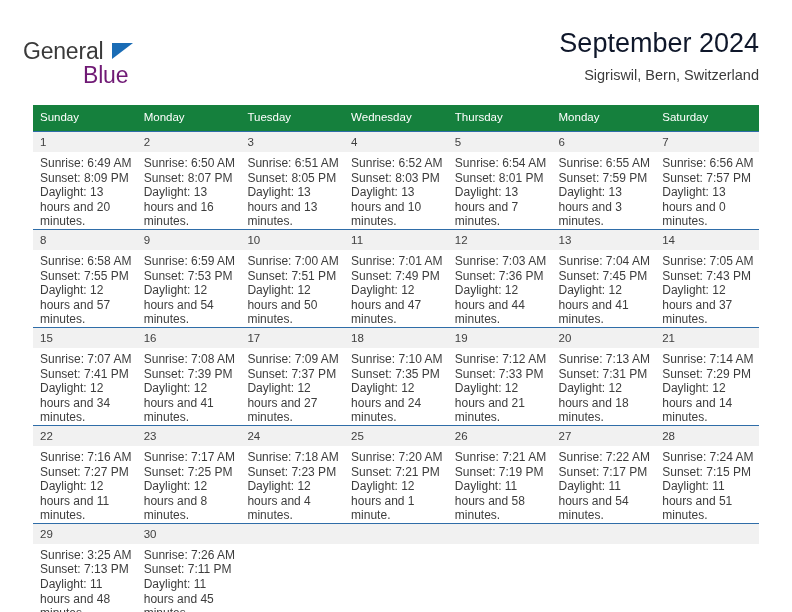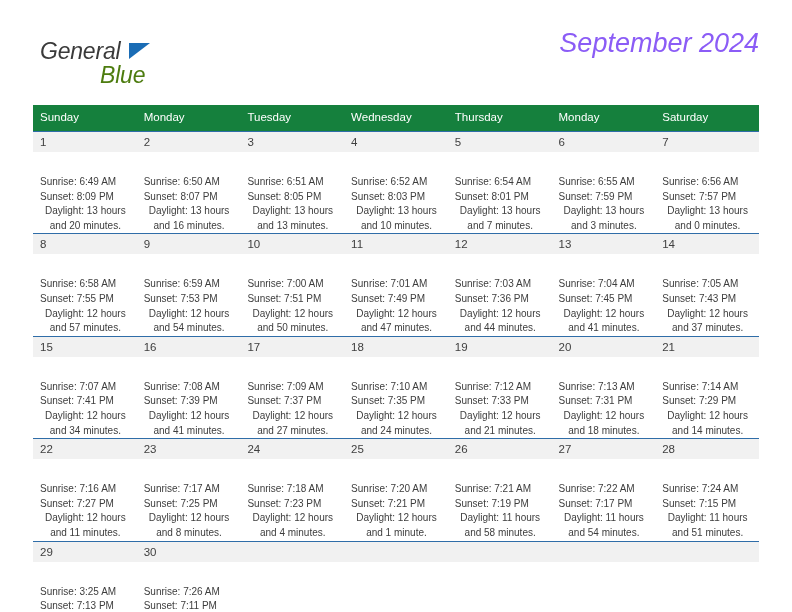--- a/index.html
+++ b/index.html
@@ -17,25 +17,24 @@
   .page {
     position: relative;
     width: 792px;
     height: 612px;
     box-sizing: border-box;
   }
 
   
   .header {
     position: absolute;
-    left: 40px;
+    left: 23px;
     top: 26px;
     right: 33px;
     height: 72px;
-    font-style: italic;
   }
   .logo {
     position: absolute;
     left: 0;
     top: 0;
     width: 200px;
     height: 60px;
   }
   .logo-general {
     position: absolute;
@@ -54,32 +53,32 @@
     height: 0;
     border-left: 21px solid #1a6cb5;
     border-bottom: 16px solid transparent;
   }
   .logo-blue {
     position: absolute;
     left: 60px;
     top: 36px;
     font-size: 23px;
     letter-spacing: -0.2px;
-    color: #4d7c0f;
+    color: #701a75;
     font-family: "Liberation Sans", sans-serif;
   }
   .title-block {
     position: absolute;
     right: 0;
     top: 0;
     text-align: right;
   }
   .cal-title {
     font-size: 27px;
-    color: #8b5cf6;
+    color: #0f172a;
     line-height: 34px;
     white-space: nowrap;
   }
   .cal-subtitle {
     font-size: 14.5px;
     color: #3b3b3b;
     line-height: 22px;
     margin-top: 4px;
     white-space: nowrap;
   }
@@ -119,48 +118,47 @@
     color: #404040;
     padding: 3px 0 3px 7px;
     height: 14px;
     line-height: 14px;
   }
   .daynum.empty {
     color: transparent;
   }
   .info {
     padding: 4px 6px 0 7px;
-    font-size: 10px;
+    font-size: 12px;
     line-height: 14.6px;
     color: #3d3d3d;
-    margin-top: 19px;
   }
   .info div {
     white-space: nowrap;
   }
   .info .daylight {
     white-space: normal;
-    text-align: center;
   }
 </style>
 </head>
 <body>
 
 <div class="page">
 
   <div class="header">
 
     <div class="logo">
       <span class="logo-general">General</span>
       <span class="logo-tri"></span>
       <span class="logo-blue">Blue</span>
     </div>
 
     <div class="title-block">
       <div class="cal-title">September 2024</div>
+      <div class="cal-subtitle">Sigriswil, Bern, Switzerland</div>
     </div>
 
   </div>
 
   <table class="calendar">
     <thead>
       <tr>
         <th>Sunday</th>
         <th>Monday</th>
         <th>Tuesday</th>

